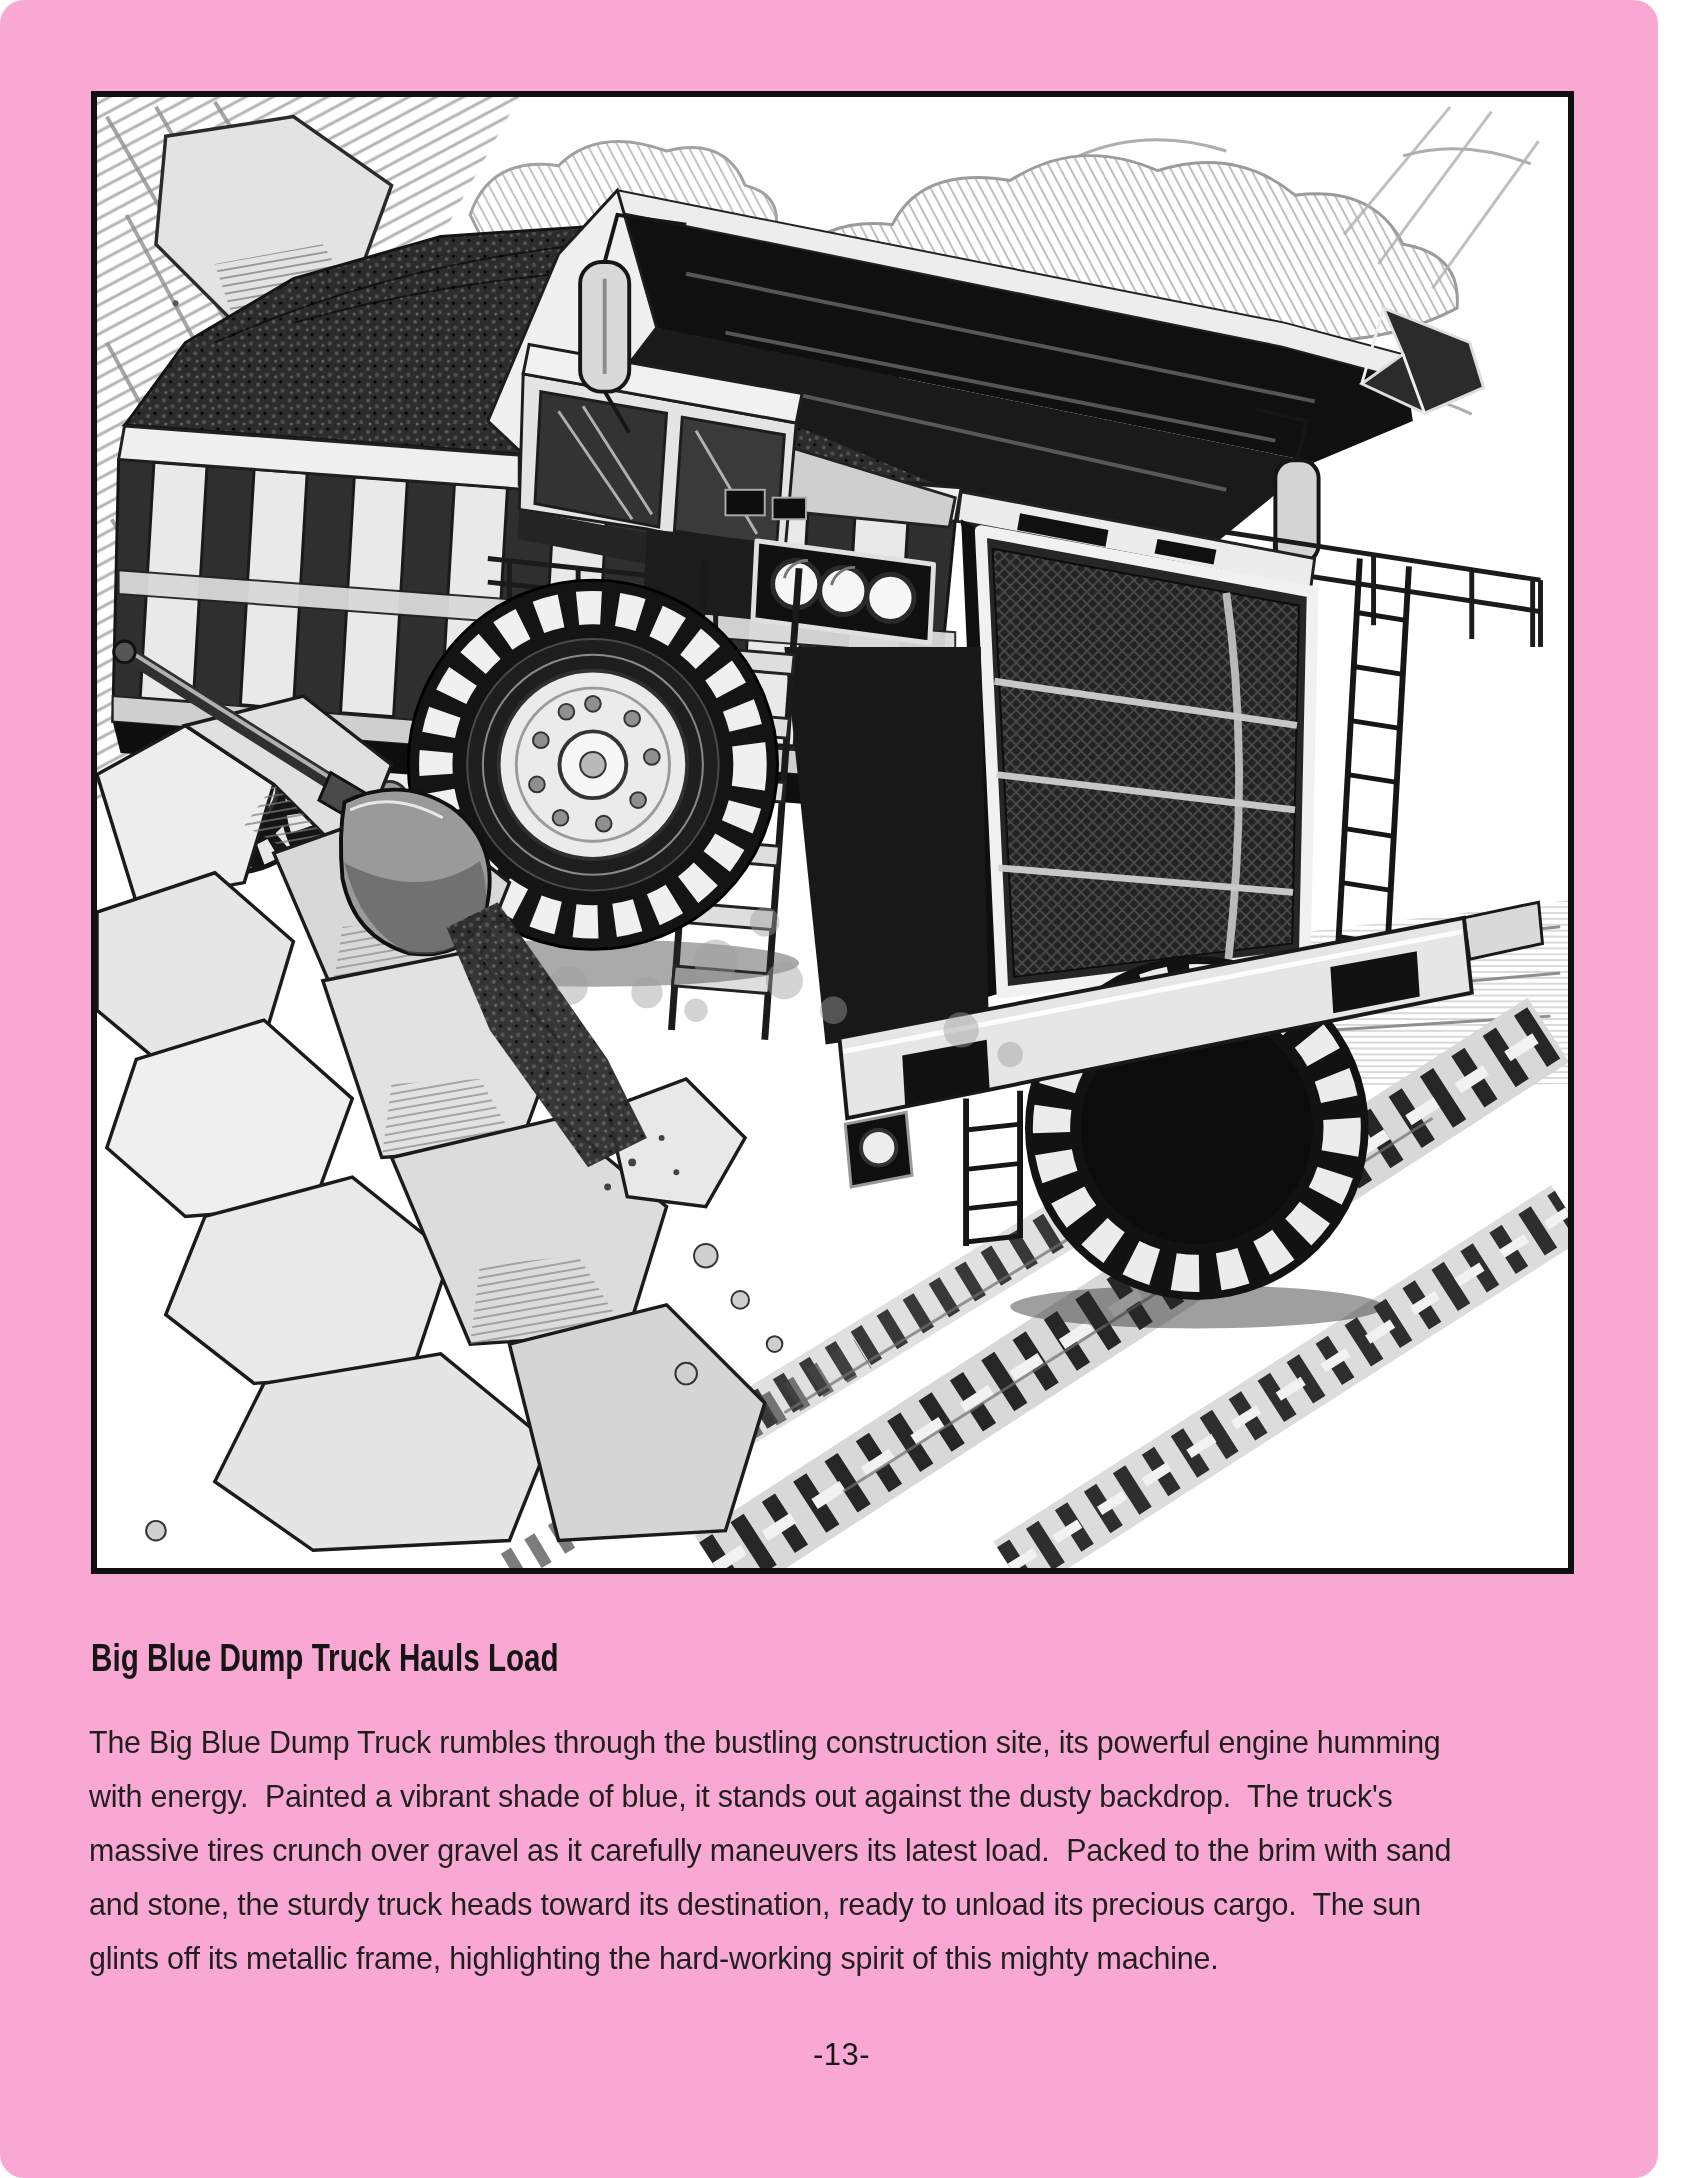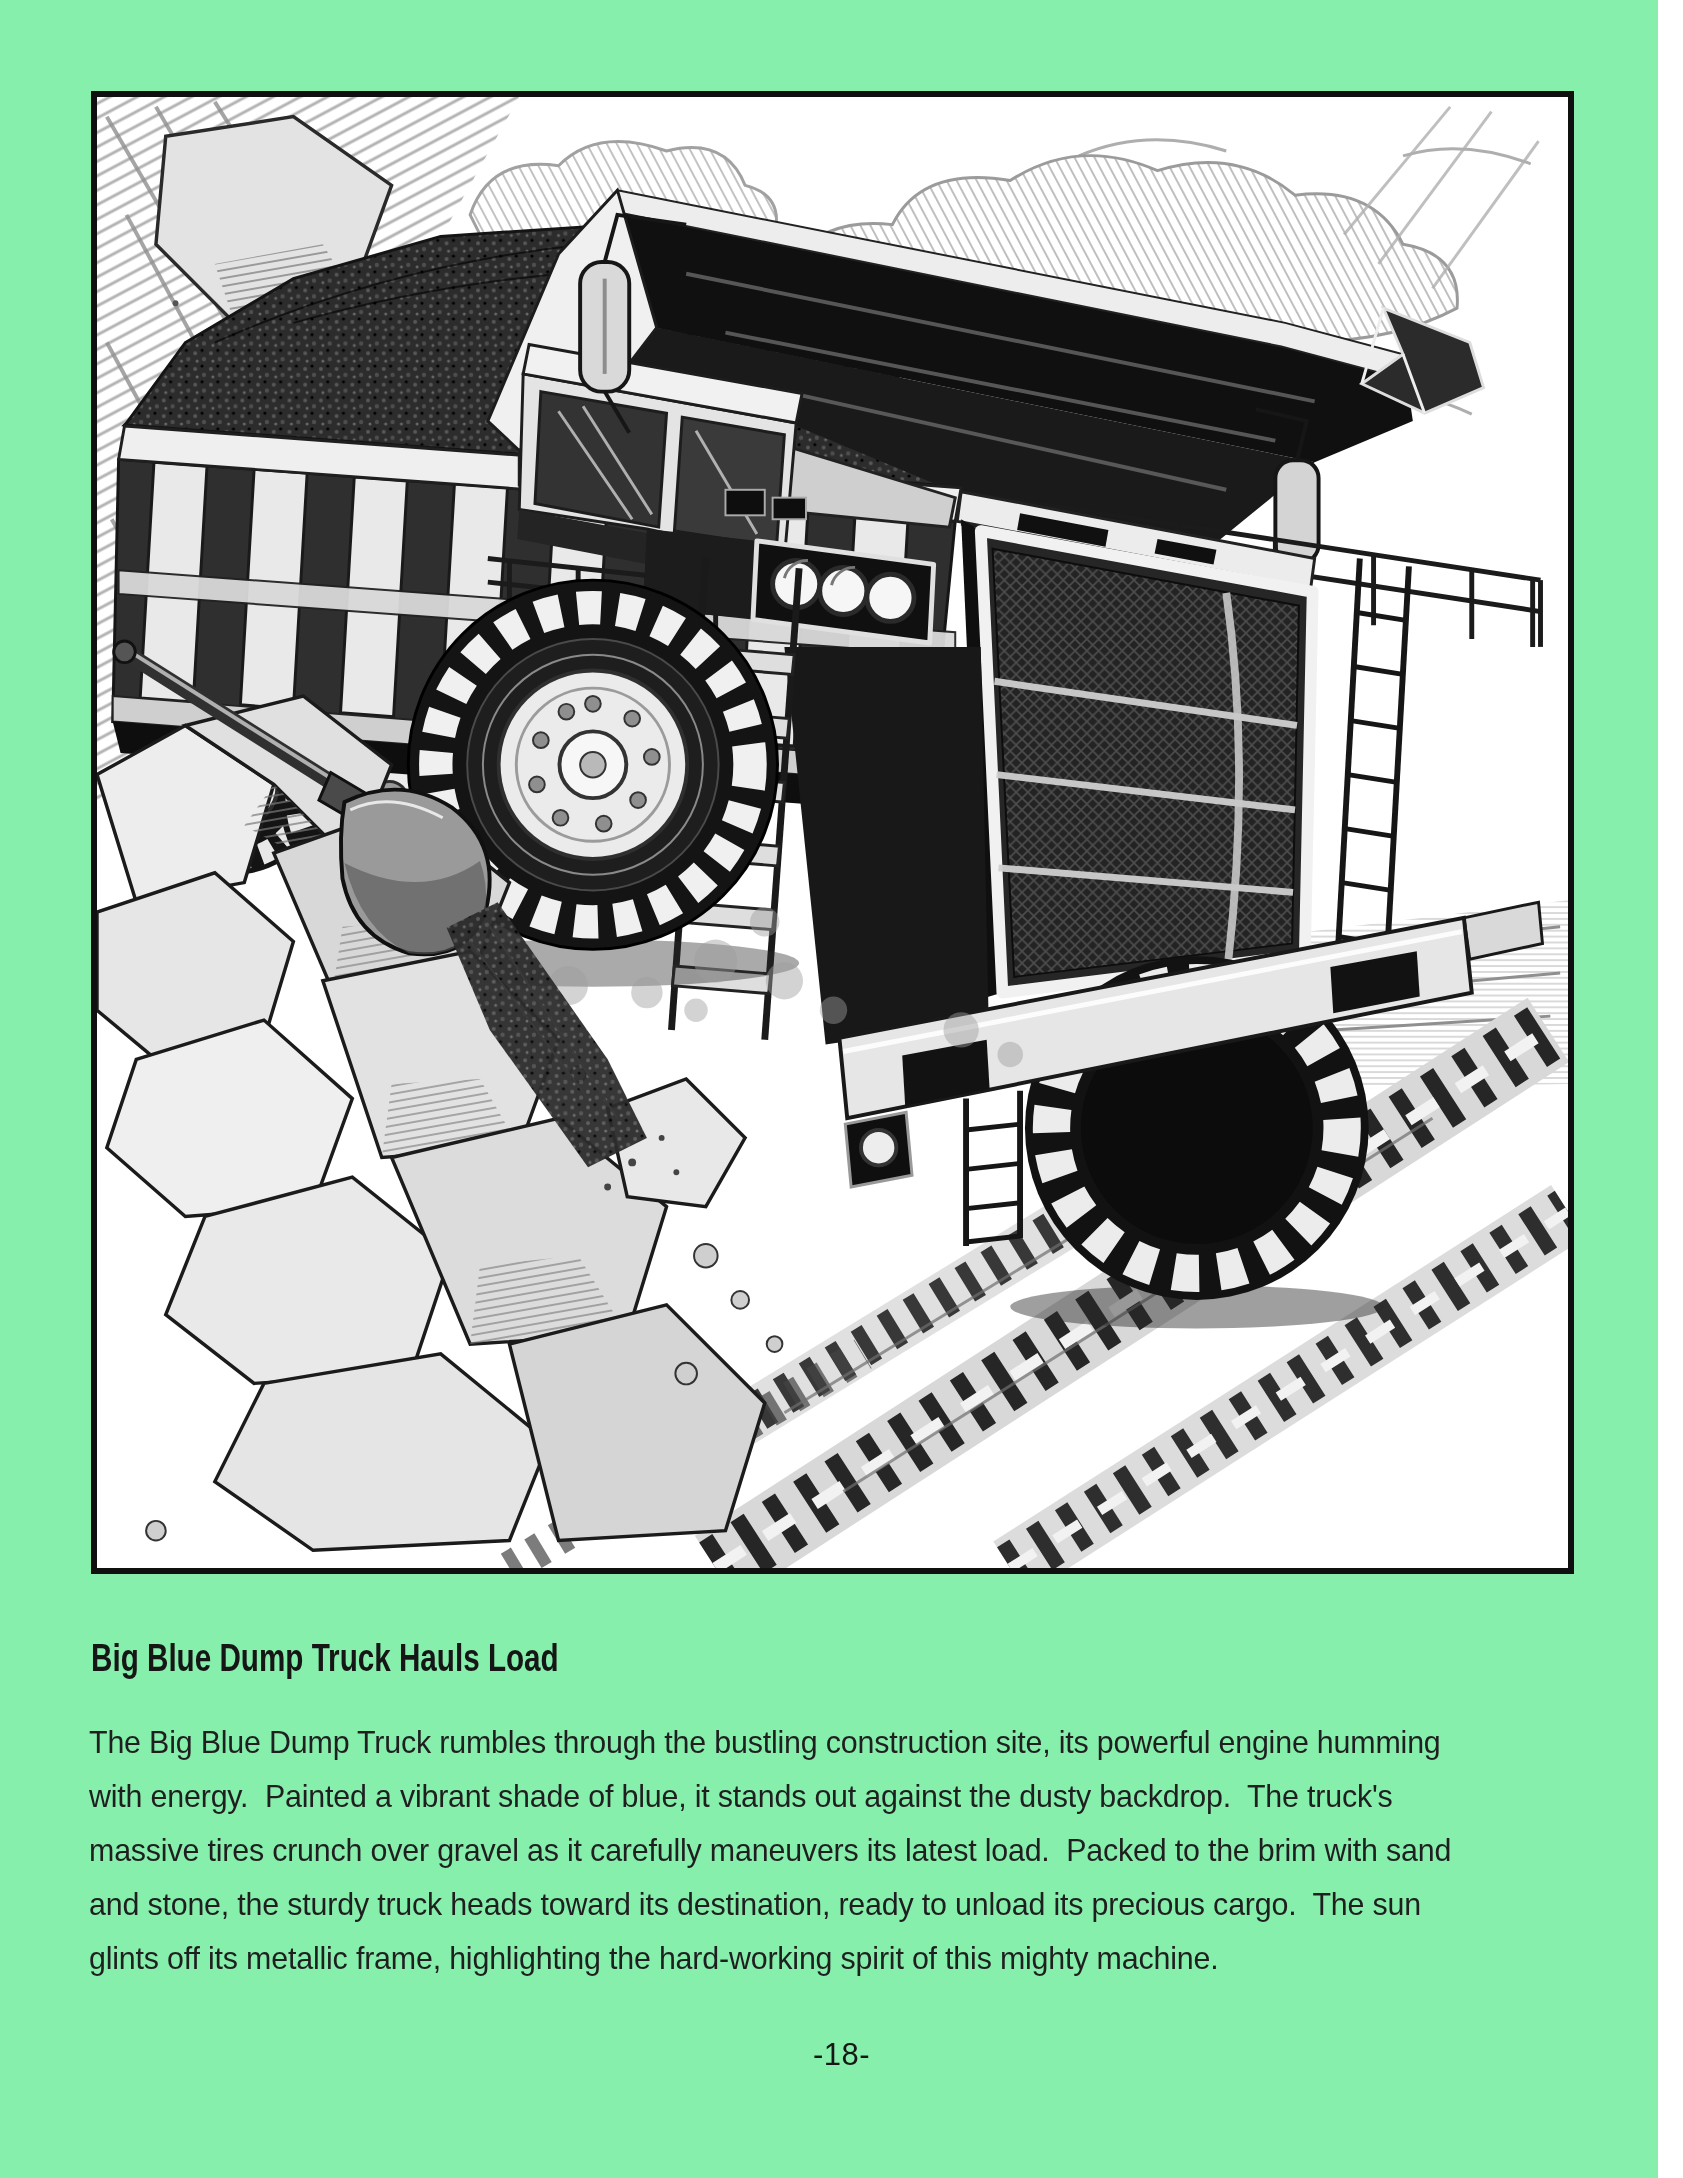--- a/index.html
+++ b/index.html
@@ -1,22 +1,23 @@
 <!DOCTYPE html>
 <html><head>
 <meta charset="utf-8">
 <style>
   html,body{margin:0;padding:0;background:#ffffff;}
   .page{
     position:relative;
     width:1658px;height:2178px;
-    background:#86efac;
+    background:#f9a8d4;
     font-family:"Liberation Sans", sans-serif;
     color:#1b1b1b;
     overflow:hidden;
+    border-radius:24px;
   }
   .figure-frame{
     position:absolute;left:91px;top:91px;
     width:1483px;height:1483px;
     border:6px solid #101010;
     box-sizing:border-box;
     background:#ffffff;
   }
   .figure-frame svg{display:block;width:100%;height:100%;}
   .article-title{
@@ -354,16 +355,16 @@
   <h1 class="article-title">Big Blue Dump Truck Hauls Load</h1>
 
   <div class="article-body">
     <div class="body-line">The Big Blue Dump Truck rumbles through the bustling construction site, its powerful engine humming</div>
     <div class="body-line">with energy.  Painted a vibrant shade of blue, it stands out against the dusty backdrop.  The truck's</div>
     <div class="body-line">massive tires crunch over gravel as it carefully maneuvers its latest load.  Packed to the brim with sand</div>
     <div class="body-line">and stone, the sturdy truck heads toward its destination, ready to unload its precious cargo.  The sun</div>
     <div class="body-line">glints off its metallic frame, highlighting the hard-working spirit of this mighty machine.</div>
   </div>
 
-  <div class="page-number">-18-</div>
+  <div class="page-number">-13-</div>
 
 </div>
 
 
 </body></html>

